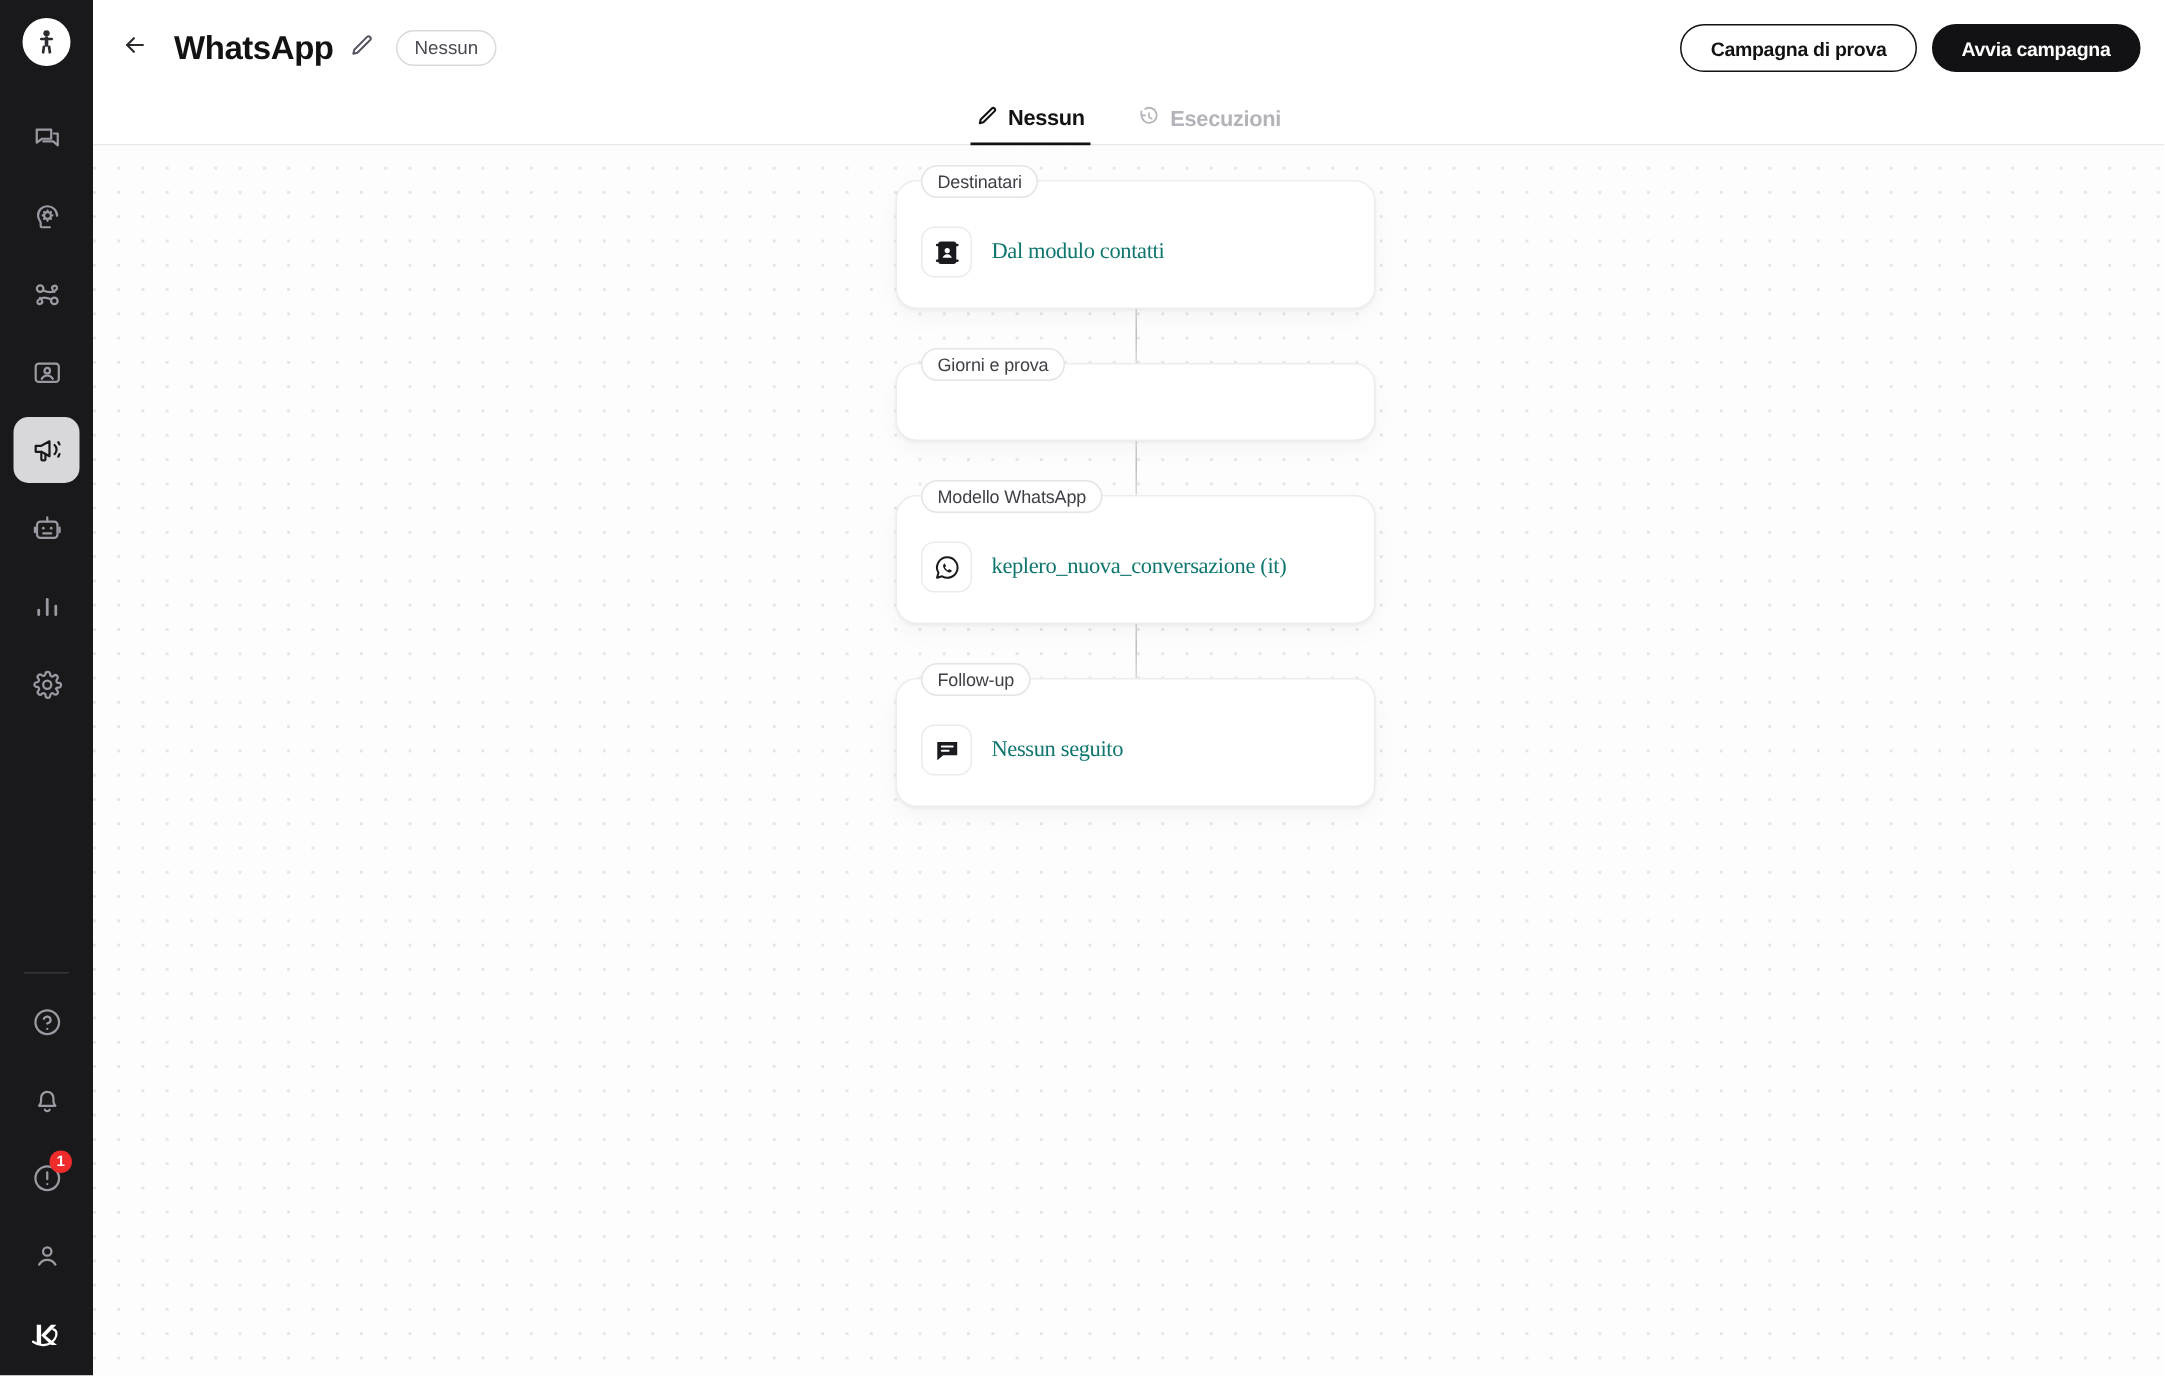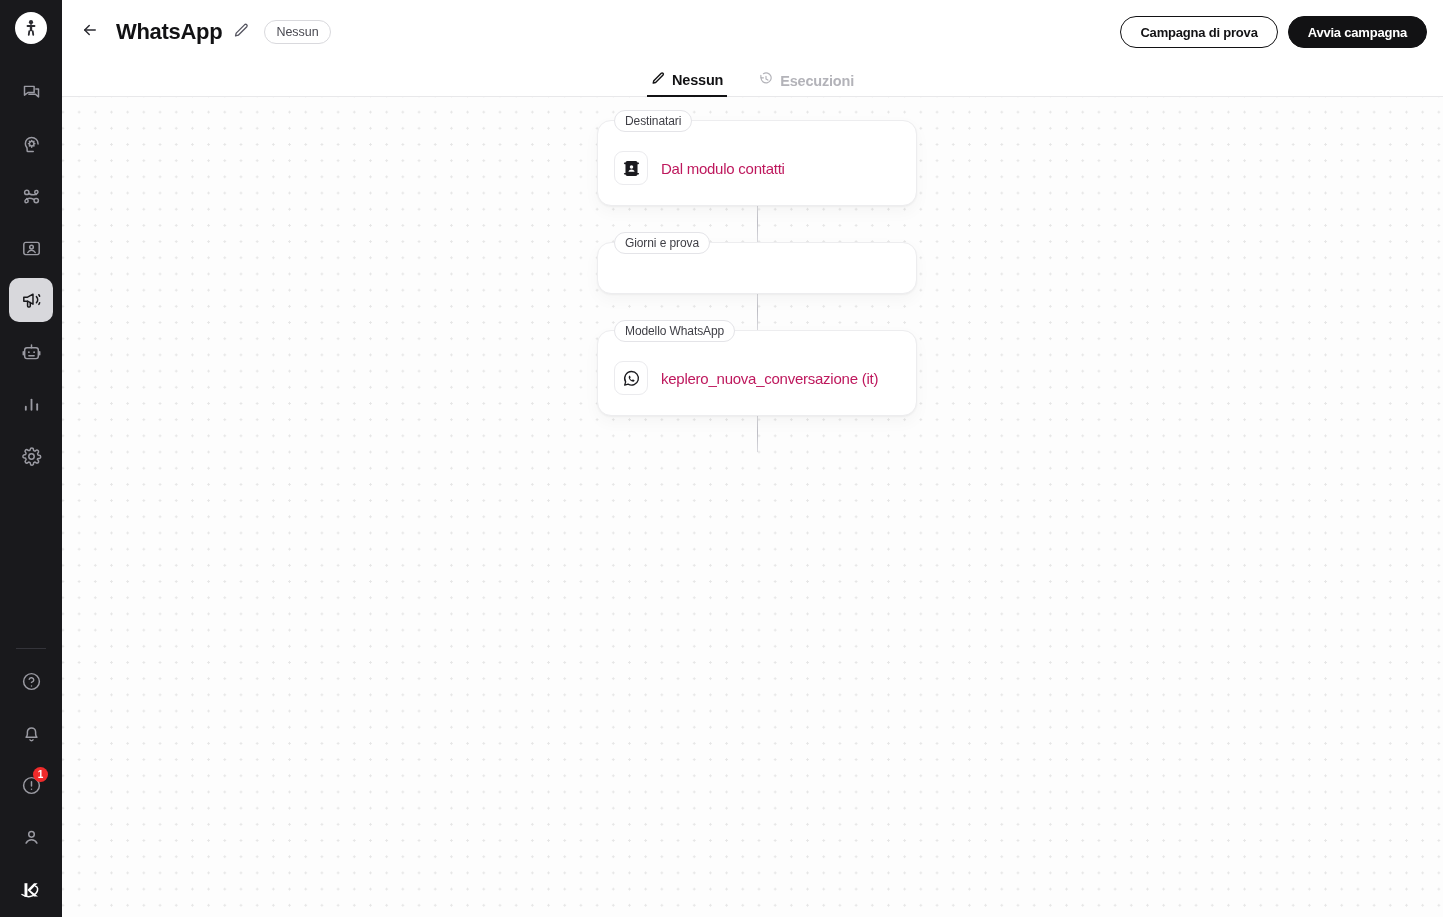--- a/index.html
+++ b/index.html
@@ -124,22 +124,22 @@
     letter-spacing: -0.1px;
   }
   .node-row { display: flex; align-items: center; gap: 13px; }
   .node-icon {
     width: 34px; height: 34px; flex: 0 0 34px;
     border: 1px solid #ebebee; border-radius: 9px;
     background: #fff;
     display: flex; align-items: center; justify-content: center;
   }
   .node-label {
-    font-size: 15px; color: #be185d; letter-spacing: -0.25px;
-    white-space: nowrap; overflow: hidden; text-overflow: ellipsis;
+    font-size: 15px; color: #0f766e; letter-spacing: -0.25px;
+    white-space: nowrap; overflow: hidden; text-overflow: ellipsis; font-family: Liberation Serif, serif;
   }
   .connector {
     width: 1px; height: 36px; margin: 0 auto;
     background: linear-gradient(to bottom, #d6d6da 0%, #bdbdc4 45%, #d9d9de 100%);
   }
 </style>
 </head>
 <body>
 
 <div class="app">
@@ -419,17 +419,32 @@
                   <path d="M9.3 8.4c.3-.1.6 0 .8.4l.7 1.4c.1.3.1.5-.1.7l-.4.5c-.2.2-.2.4-.1.6.4.8 1.2 1.6 2 2 .2.1.4.1.6-.1l.5-.5c.2-.2.4-.2.7-.1l1.4.7c.4.2.5.5.4.8-.2.7-.9 1.2-1.7 1.2-2.5 0-5.6-3.1-5.6-5.6 0-.8.5-1.6 1.2-1.8" fill="#1b1b1f"></path>
                 </svg>
               </div>
               <div class="node-label">keplero_nuova_conversazione (it)</div>
             </div>
           </div>
         </div>
 
         <div class="connector"></div>
 
+        <div class="node-wrap">
+          <div class="node">
+            <div class="node-pill">Follow-up</div>
+            <div class="node-row">
+              <div class="node-icon">
+                <svg width="19" height="19" viewBox="0 0 24 24">
+                  <path d="M3.6 4.6h16.8v11.2H8.6l-5 4.1z" fill="#1b1b1f"></path>
+                  <rect x="6.6" y="7.6" width="10.8" height="1.7" rx="0.85" fill="#ffffff"></rect>
+                  <rect x="6.6" y="11.2" width="7.4" height="1.7" rx="0.85" fill="#ffffff"></rect>
+                </svg>
+              </div>
+              <div class="node-label">Nessun seguito</div>
+            </div>
+          </div>
+        </div>
 
       </div>
     </div>
   </div>
 </div>
 
 </body></html>

